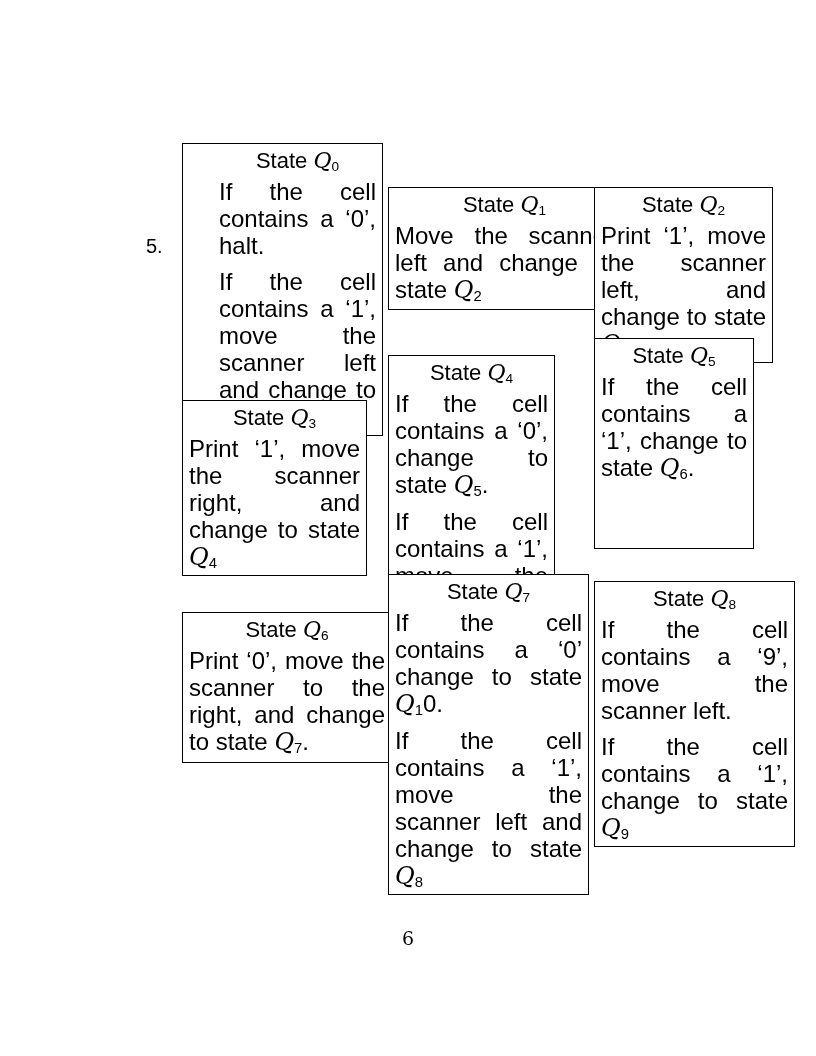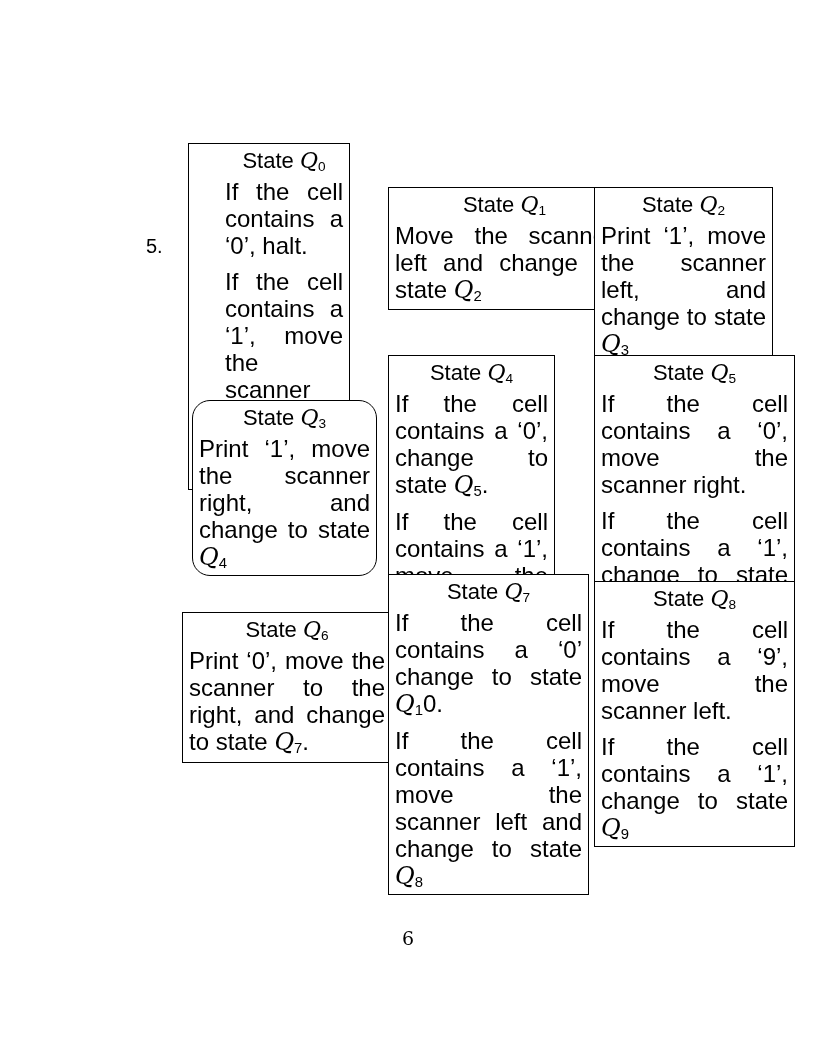--- a/index.html
+++ b/index.html
@@ -54,26 +54,26 @@
     position: absolute;
     left: 394px;
     top: 926px;
     width: 28px;
     text-align: center;
     font-family: "DejaVu Serif", serif;
     font-size: 19px;
     line-height: 24px;
   }
   
-  #box-q0 { left: 188px; top: 143px; width: 162px; min-height: 208px; padding-left: 36px; }
+  #box-q0 { left: 182px; top: 143px; width: 201px; min-height: 208px; padding-left: 36px; }
   #box-q1 { left: 388px; top: 187px; width: 233px; min-height: 123px; }
   #box-q2 { left: 594px; top: 187px; width: 179px; min-height: 123px; }
-  #box-q3 { left: 192px; top: 400px; width: 185px; min-height: 128px; border-radius: 18px; }
+  #box-q3 { left: 182px; top: 400px; width: 185px; min-height: 128px; }
   #box-q4 { left: 388px; top: 355px; width: 167px; min-height: 211px; }
-  #box-q5 { left: 594px; top: 355px; width: 201px; min-height: 211px; }
+  #box-q5 { left: 594px; top: 338px; width: 160px; min-height: 211px; }
   #box-q6 { left: 182px; top: 612px; width: 210px; min-height: 151px; }
   #box-q7 { left: 388px; top: 574px; width: 201px; min-height: 231px; }
   #box-q8 { left: 594px; top: 581px; width: 201px; min-height: 211px; }
 </style>
 </head>
 <body>
 
 <div class="page">
 
   <div class="item-number">5.</div>
@@ -100,21 +100,20 @@
   </div>
 
   <div class="state-box" id="box-q4">
     <div class="box-title">State <span class="mq">Q</span><sub>4</sub></div>
     <div class="box-para">If the cell contains a ‘0’, change to state <span class="mq">Q</span><sub>5</sub>.</div>
     <div class="box-para">If the cell contains a ‘1’, move the scanner right.</div>
   </div>
 
   <div class="state-box" id="box-q5">
     <div class="box-title">State <span class="mq">Q</span><sub>5</sub></div>
-    <div class="box-para">If the cell contains a ‘0’, move the scanner right.</div>
     <div class="box-para">If the cell contains a ‘1’, change to state <span class="mq">Q</span><sub>6</sub>.</div>
   </div>
 
   <div class="state-box" id="box-q6">
     <div class="box-title">State <span class="mq">Q</span><sub>6</sub></div>
     <div class="box-para">Print ‘0’, move the scanner to the right, and change to state <span class="mq">Q</span><sub>7</sub>.</div>
   </div>
 
   <div class="state-box" id="box-q7">
     <div class="box-title">State <span class="mq">Q</span><sub>7</sub></div>

